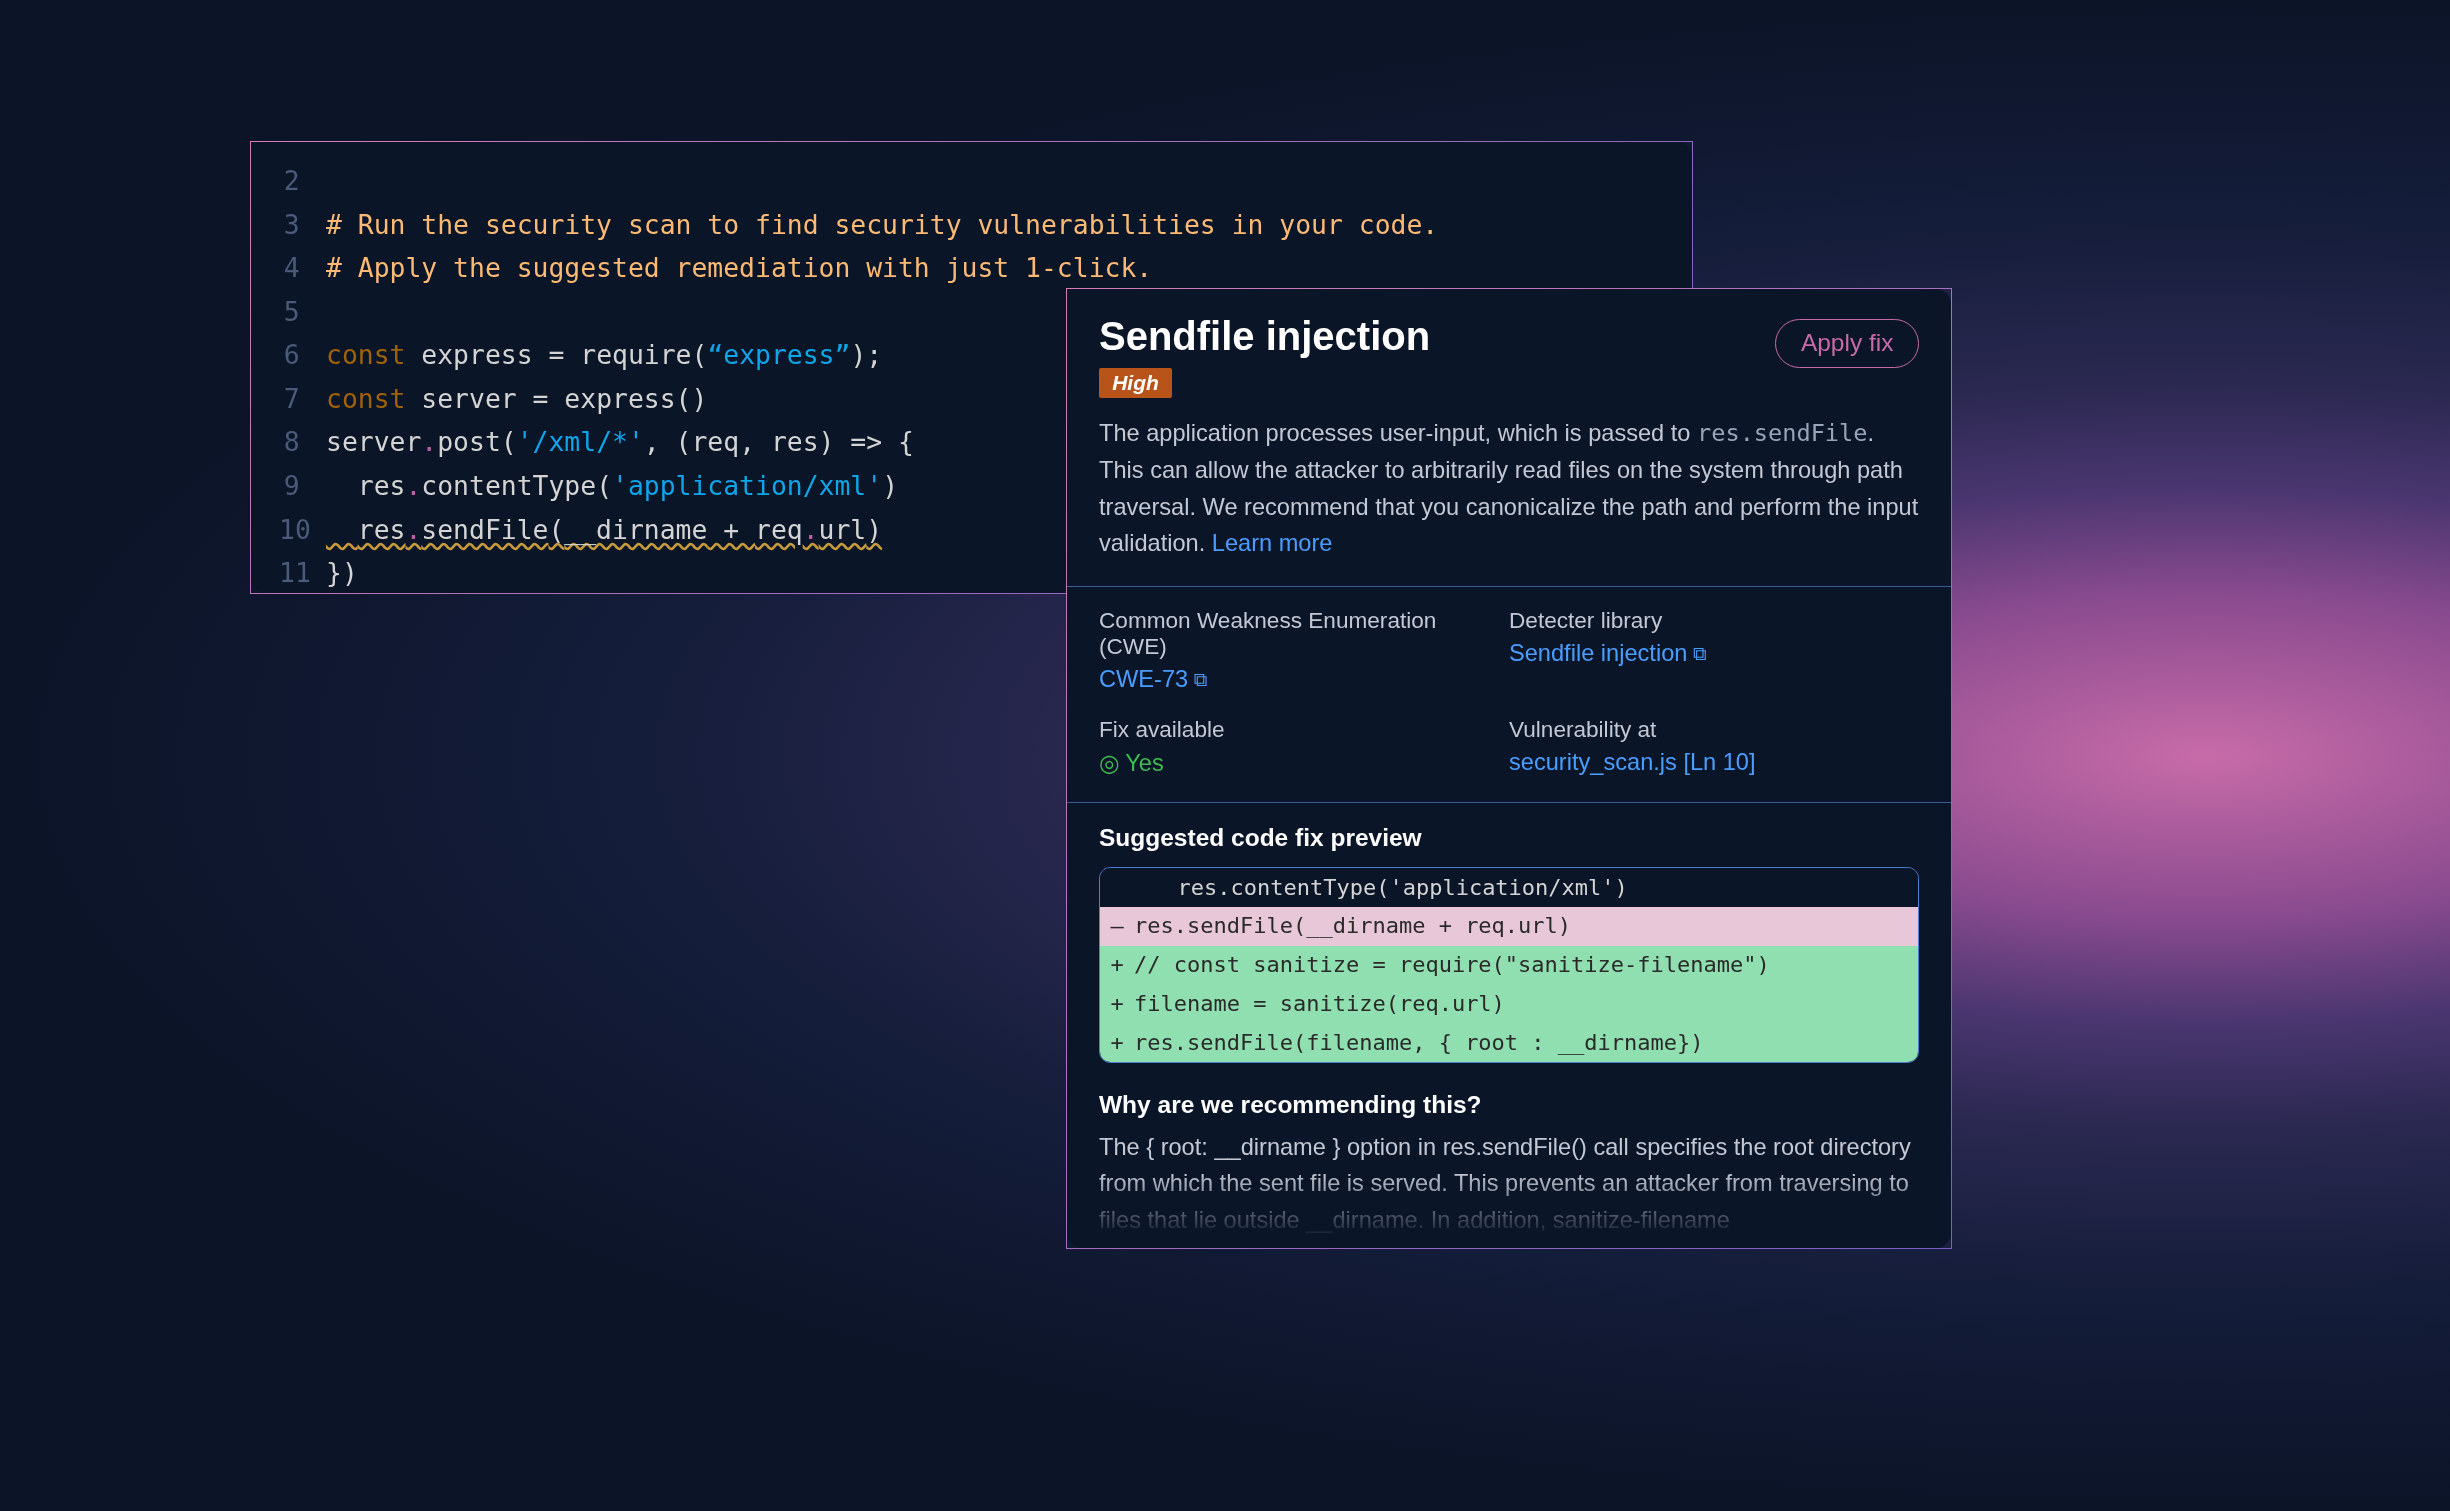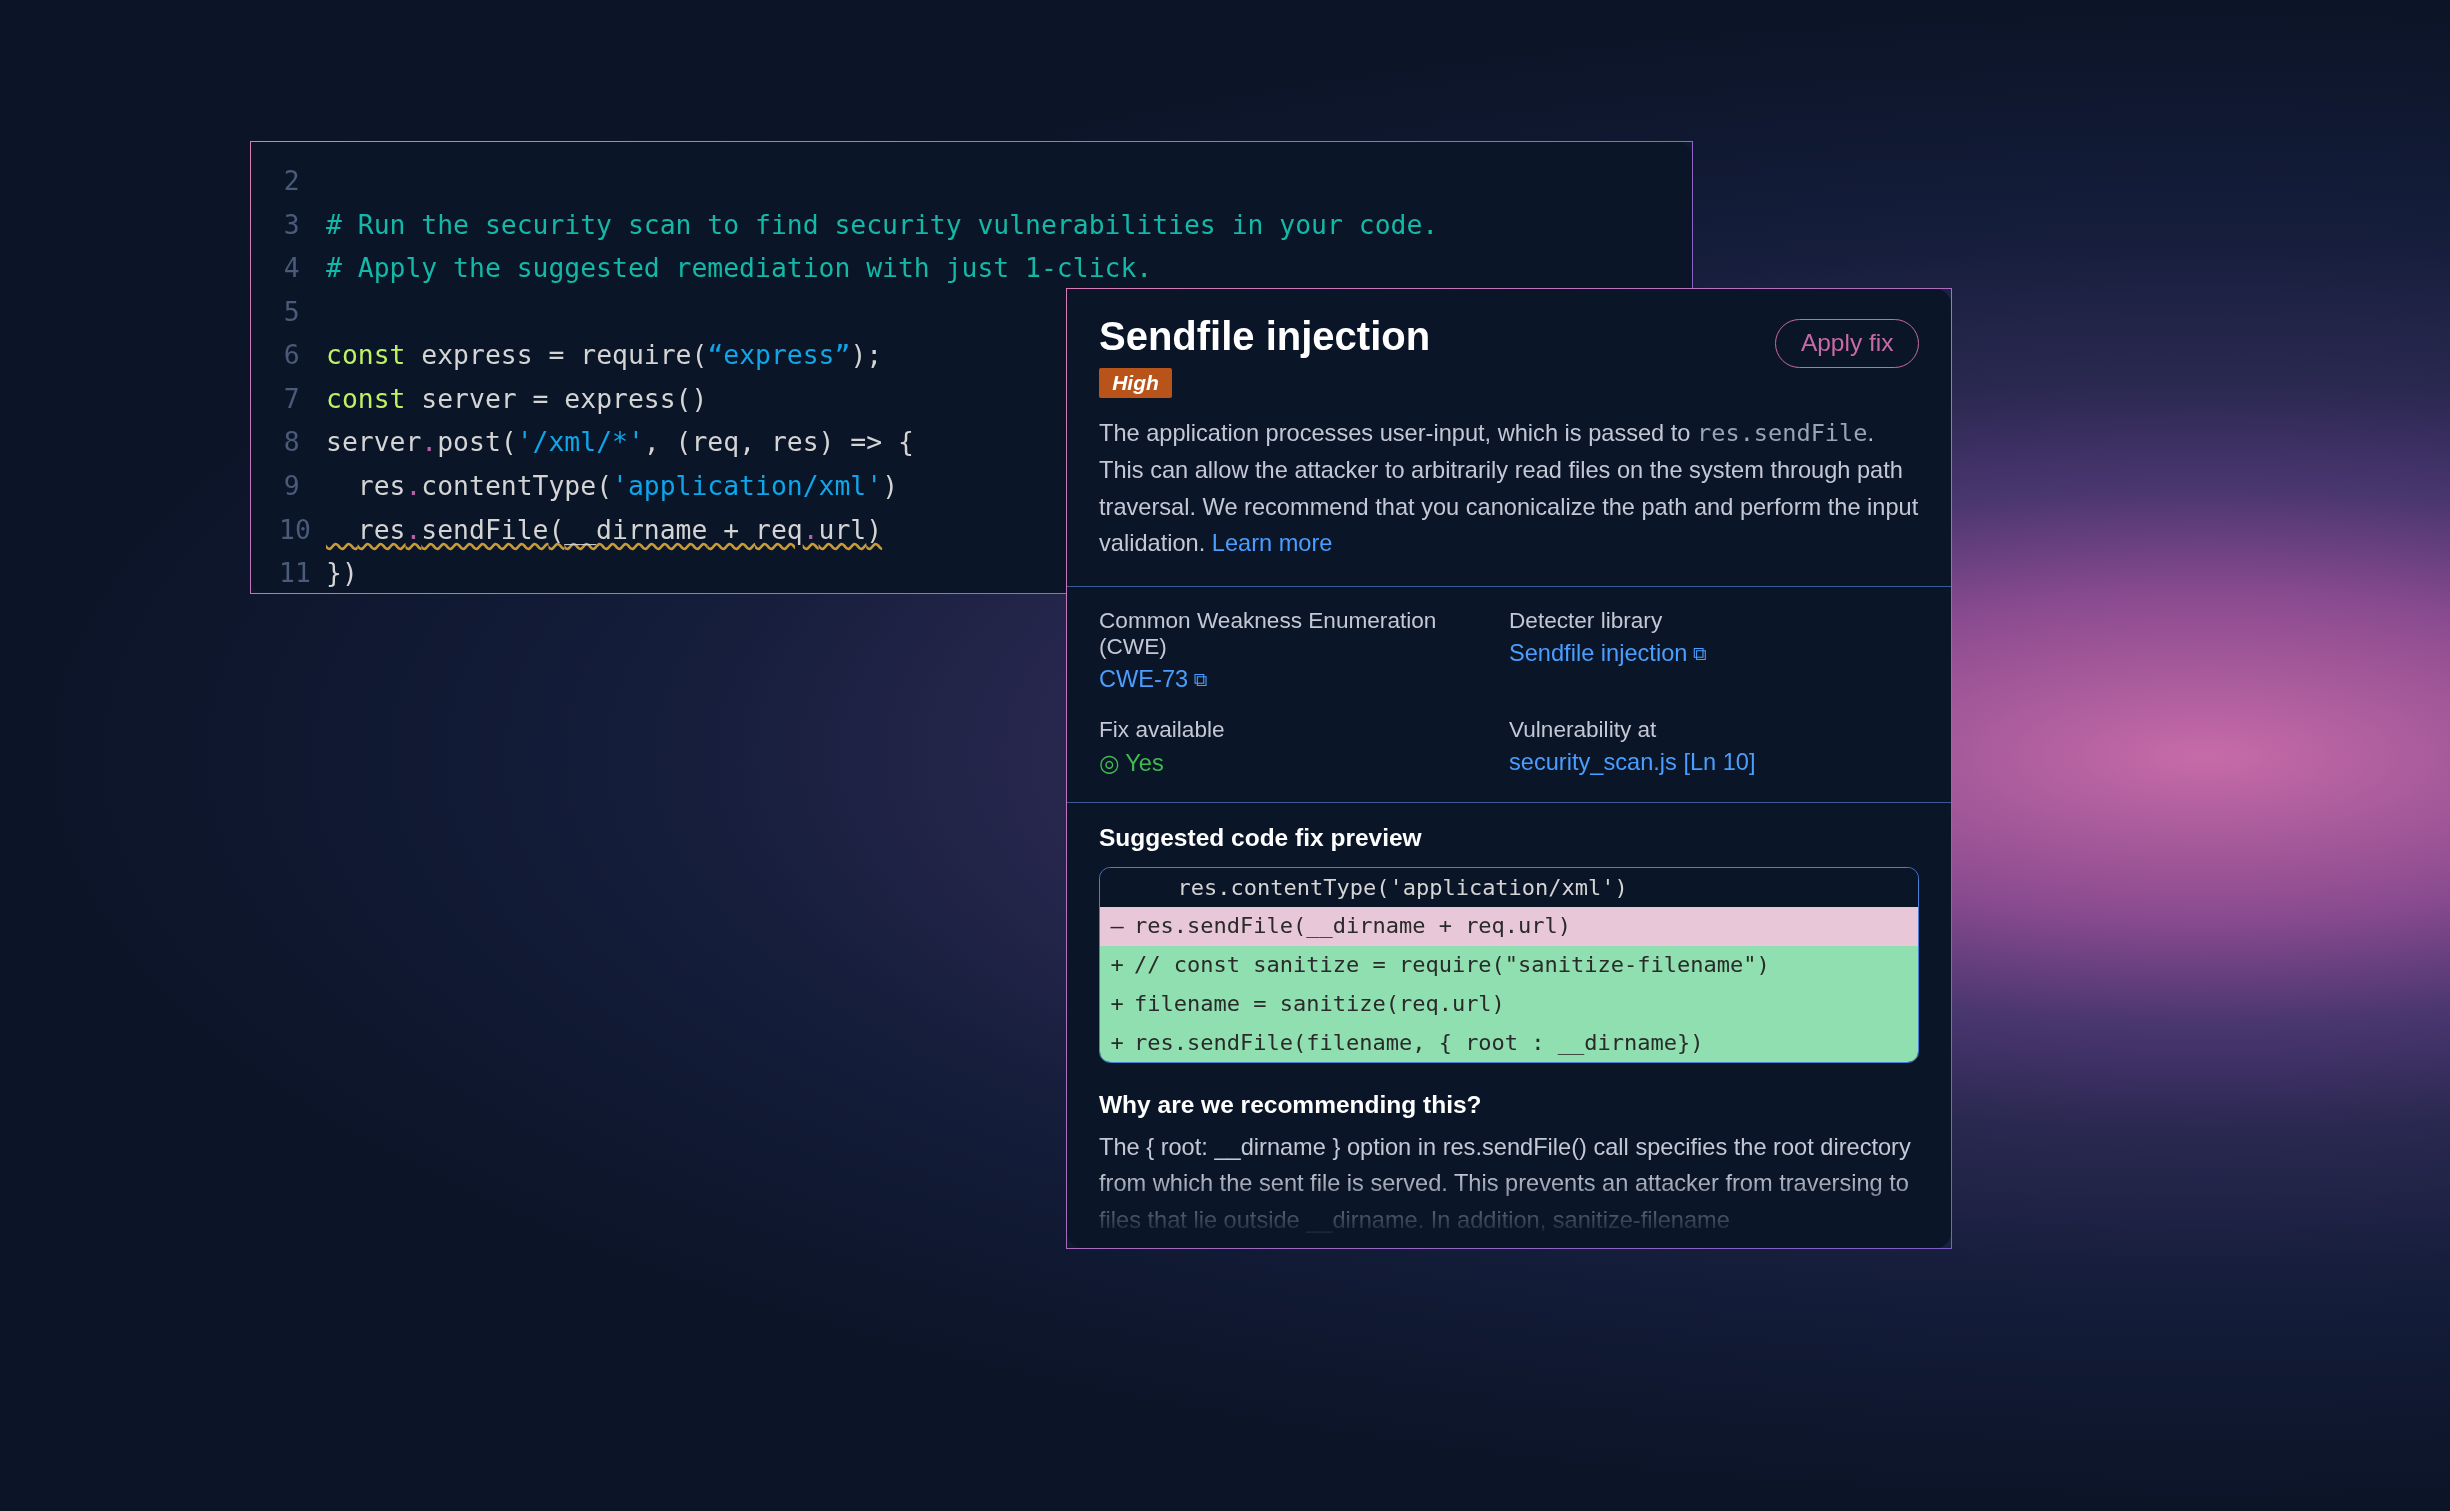--- a/index.html
+++ b/index.html
@@ -31,22 +31,22 @@
 
 .code-line { display: flex; }
 .gutter {
   width: 47px;
   text-align: right;
   color: #4a5a78;
   user-select: none;
   padding-right: 26.4px;
 }
 .code-content { white-space: pre; color: #d4d4d4; }
-.tok-comment { color: #14b8a6; }
-.tok-keyword { color: #bef264; }
+.tok-comment { color: #fdba74; }
+.tok-keyword { color: #a16207; }
 .tok-var { color: #d4d4d4; }
 .tok-op { color: #d4d4d4; }
 .tok-fn { color: #d4d4d4; }
 .tok-string { color: #0ea5e9; }
 .tok-dot { color: #b85fa8; }
 .tok-paren { color: #d4d4d4; }
 
 .squiggle {
   text-decoration-line: underline;
   text-decoration-style: wavy;

